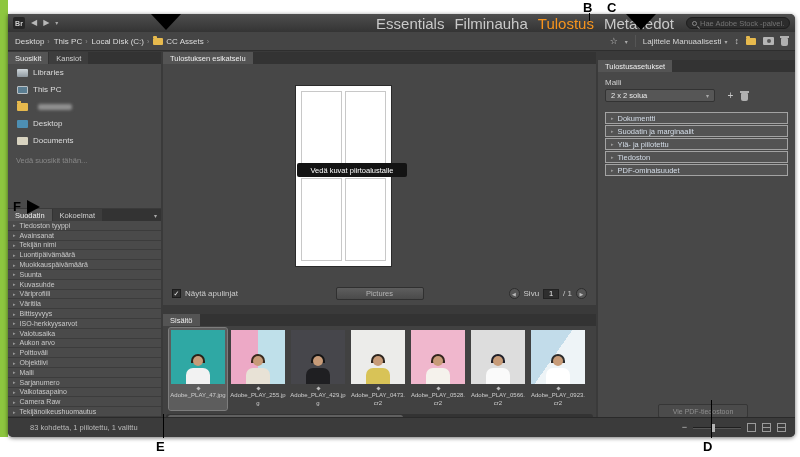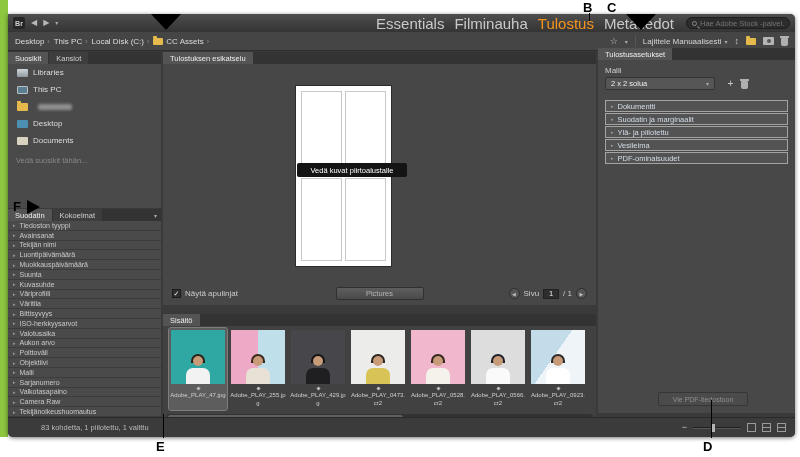--- a/index.html
+++ b/index.html
@@ -102,39 +102,39 @@
   .person { position:absolute; left:50%; bottom:0; transform:translateX(-50%); width:26px; height:30px; }
   .p-hair { position:absolute; left:50%; transform:translateX(-50%); top:0; width:14px; height:9px; border-radius:7px 7px 0 0; }
   .p-head { position:absolute; left:50%; transform:translateX(-50%); top:2px; width:10px; height:10px; border-radius:50%; background:#c79b78; }
   .p-body { position:absolute; left:50%; transform:translateX(-50%); bottom:0; width:24px; height:16px; border-radius:7px 7px 0 0; }
   .marker { width:3px; height:3px; background:#bdbdbd; transform:rotate(45deg); margin:3px 0 2px; }
   .thumb-name { font-size:6px; color:#cfcfcf; text-align:center; word-break:break-all; line-height:1.3; max-width:56px; }
   .h-scroll { position:absolute; left:3px; right:3px; bottom:3px; height:7px; background:#333; border-radius:3px; }
   .h-thumb { position:absolute; left:2px; top:1px; width:55%; height:5px; background:#606060; border-radius:3px; }
 
   
-  .out-panel { position:absolute; left:590px; top:34px; width:197px; height:365px; background:#484848; }
+  .out-panel { position:absolute; left:590px; top:46px; width:197px; height:365px; background:#484848; }
   .malli { position:absolute; left:7px; top:18px; font-size:8px; color:#cfcfcf; }
   .dd { position:absolute; left:7px; top:29px; width:110px; height:13px; background:#565656; border:1px solid #333;
         border-radius:2px; display:flex; align-items:center; padding:0 5px; font-size:7.5px; color:#ececec; }
   .dd .caret { margin-left:auto; }
   .plus { position:absolute; left:126px; top:29px; width:13px; height:13px; color:#c9c9c9; font-size:10px;
           display:flex; align-items:center; justify-content:center; }
   .out-trash { position:absolute; left:143px; top:31px; }
   .accs { position:absolute; left:7px; top:52px; right:7px; }
   .acc { height:12px; margin-bottom:1px; background:#535353; border:1px solid #a3a3a3; display:flex; align-items:center;
          gap:4px; padding:0 5px; font-size:7.5px; color:#d4dde8; white-space:nowrap; overflow:hidden; }
   .export-btn { position:absolute; left:60px; top:344px; width:90px; height:14px; background:#4b4b4b;
                 border:1px solid #363636; border-radius:2px; color:#8f8f8f; font-size:7px;
                 display:flex; align-items:center; justify-content:center; }
 
   
   .status { position:absolute; left:0; right:0; bottom:0; height:20px; background:#3b3b3b; border-top:1px solid #2a2a2a;
             display:flex; align-items:center; padding:0 9px; font-size:7.5px; color:#b9b9b9; }
-  .status-text { margin-left:24px; white-space:nowrap; }
+  .status-text { margin-left:13px; white-space:nowrap; }
   .zoom { margin-left:auto; display:flex; align-items:center; gap:6px; }
   .sl-track { width:48px; height:2px; background:#1f1f1f; border-bottom:1px solid #565656; position:relative; }
   .sl-thumb { position:absolute; left:18px; top:-3px; width:4px; height:8px; background:#b5b5b5; }
   .v-ic { width:9px; height:9px; border:1px solid #9a9a9a; }
   .v-ic.grid { background:linear-gradient(#9a9a9a 1px,transparent 1px) 0 3px/100% 4px; }
 
   
   .c-letter { position:absolute; font-weight:bold; font-size:13px; color:#000; line-height:1; }
   .tri-down { position:absolute; width:0; height:0; border-left:15px solid transparent; border-right:15px solid transparent; border-top:16px solid #000; }
   .tri-right { position:absolute; width:0; height:0; border-top:7px solid transparent; border-bottom:7px solid transparent; border-left:13px solid #000; }
@@ -468,21 +468,21 @@
           <div class="acc">
             <span class="tri">▸</span>
             <span>Suodatin ja marginaalit</span>
           </div>
           <div class="acc">
             <span class="tri">▸</span>
             <span>Ylä- ja piilotettu</span>
           </div>
           <div class="acc">
             <span class="tri">▸</span>
-            <span>Vesileima</span>
+            <span>Tiedoston</span>
           </div>
           <div class="acc">
             <span class="tri">▸</span>
             <span>PDF-ominaisuudet</span>
           </div>
         </div>
       <div class="export-btn">Vie PDF-tiedostoon</div>
     </div>
 
     <div class="status">

